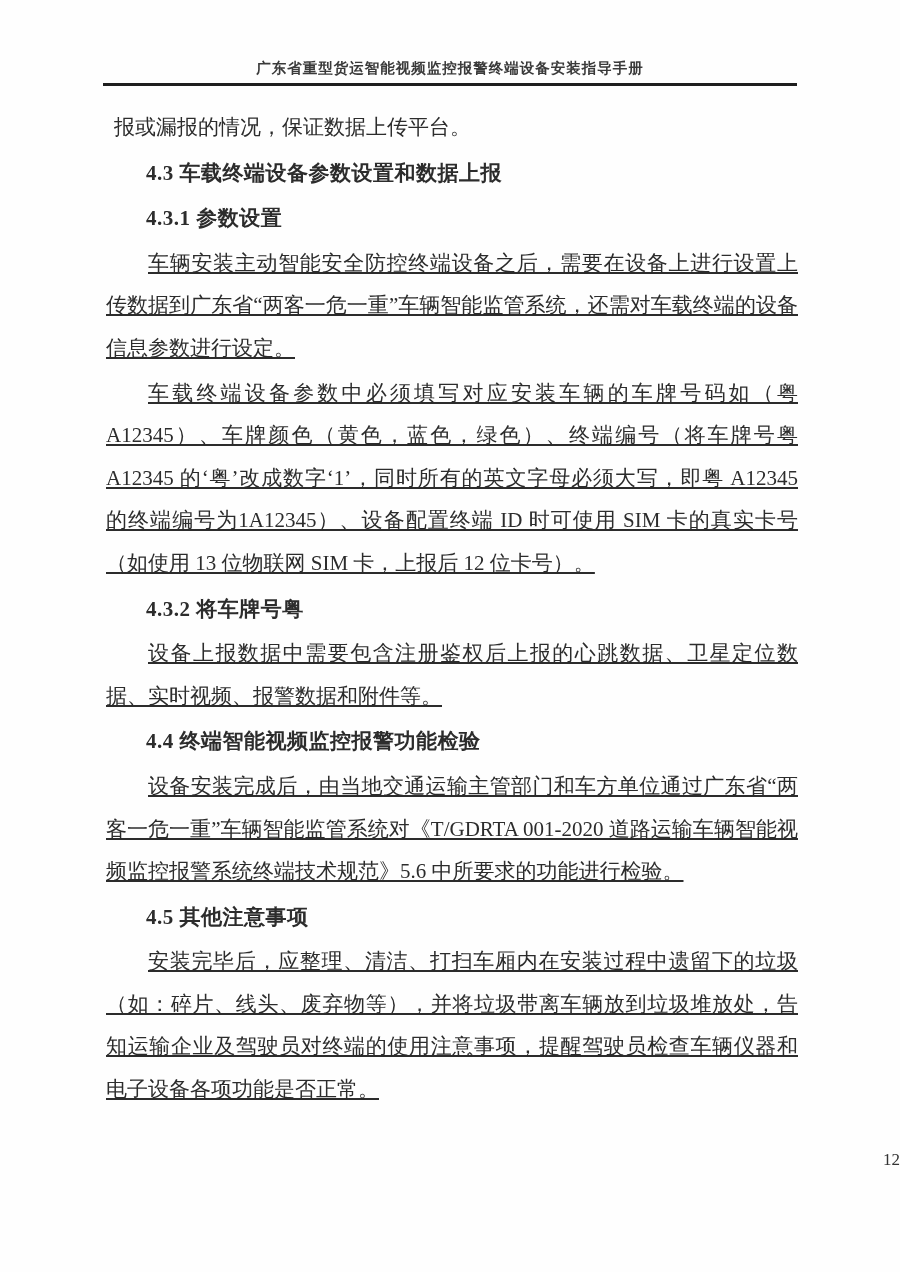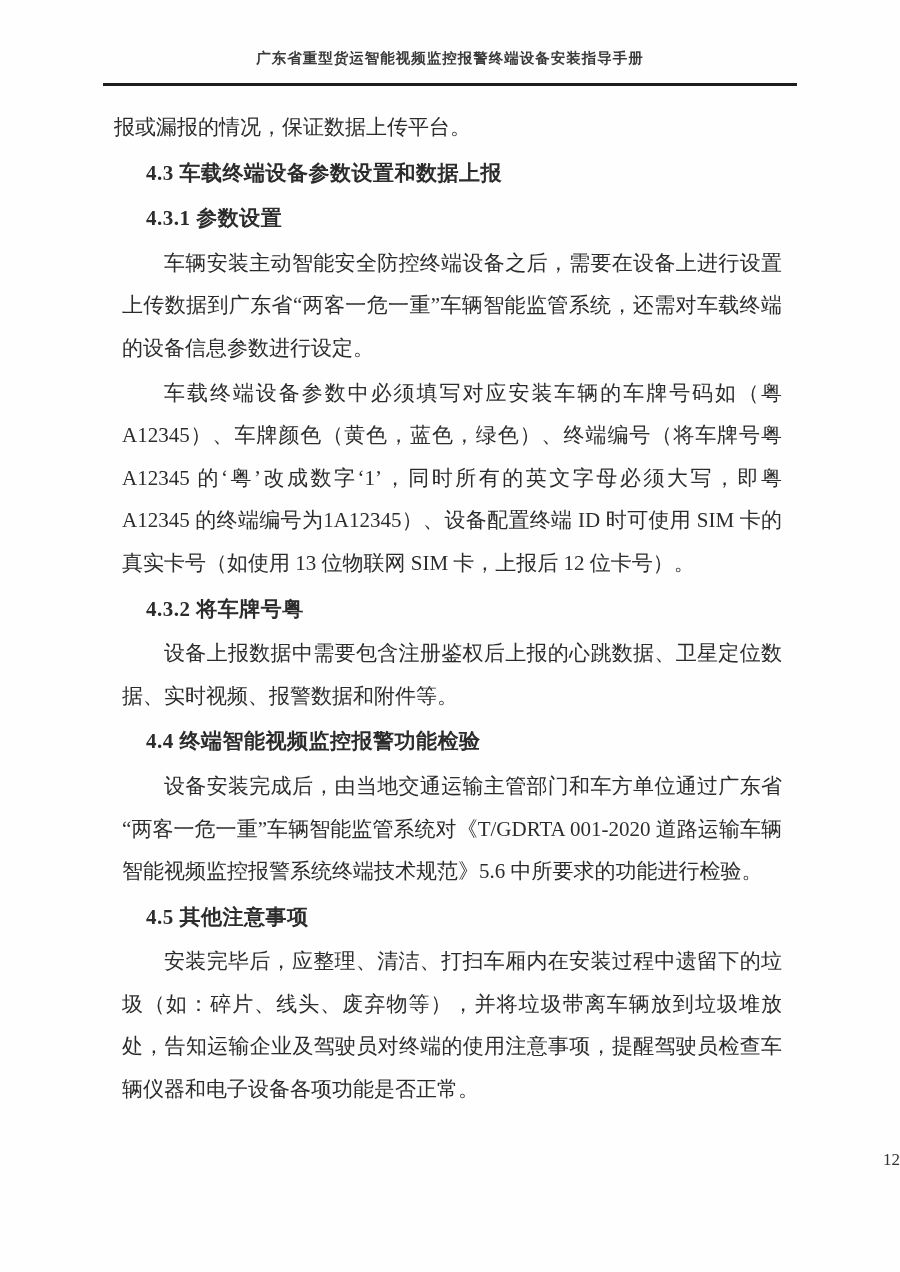--- a/index.html
+++ b/index.html
@@ -11,21 +11,21 @@
     position: relative;
     width: 900px;
     height: 1272px;
     background: #fefefe;
     overflow: hidden;
     font-family: "Liberation Serif", "DejaVu Serif", serif;
     color: #2c2c2c;
   }
   .page-header {
     position: absolute;
-    top: 49px;
+    top: 59px;
     left: 0;
     width: 100%;
     text-align: center;
     font-size: 14.5px;
     font-weight: 700;
     letter-spacing: 1px;
     color: #3a3a3a;
   }
   .header-rule {
     position: absolute;
@@ -51,21 +51,22 @@
     margin: 1px 8px;
   }
   .block.heading {
     font-weight: 700;
     padding-left: 40px;
     letter-spacing: 0.5px;
     margin: 3px 0 2px 0;
   }
   .block.paragraph {
     text-indent: 42px;
-    margin: 2px 16px;
+    margin: 2px 0;
+    text-decoration: underline;
   }
   .page-footer {
     position: absolute;
     top: 1150px;
     left: 0;
     width: 100%;
     text-align: right;
     font-size: 17px;
     color: #333333;
   }

